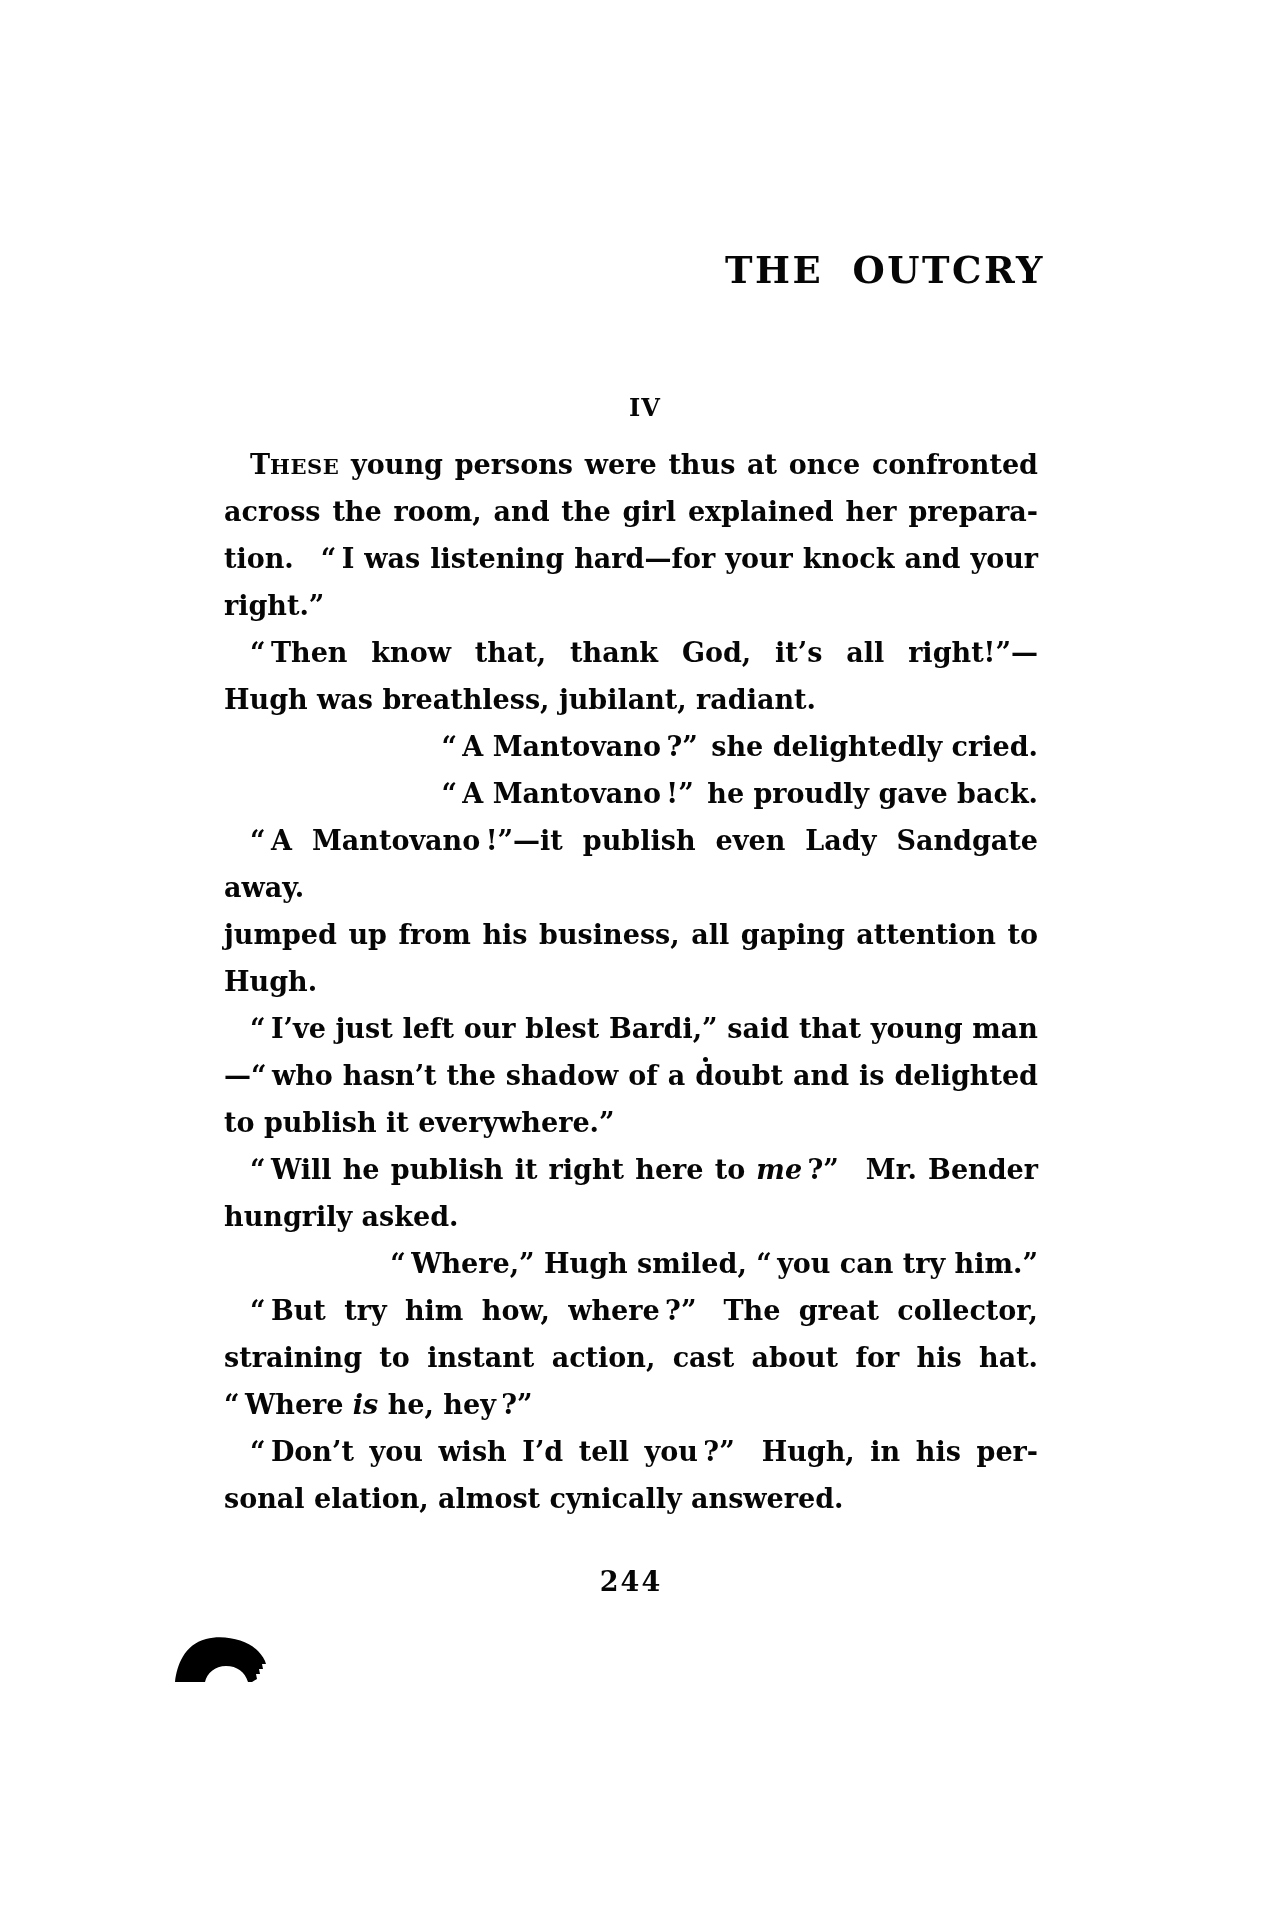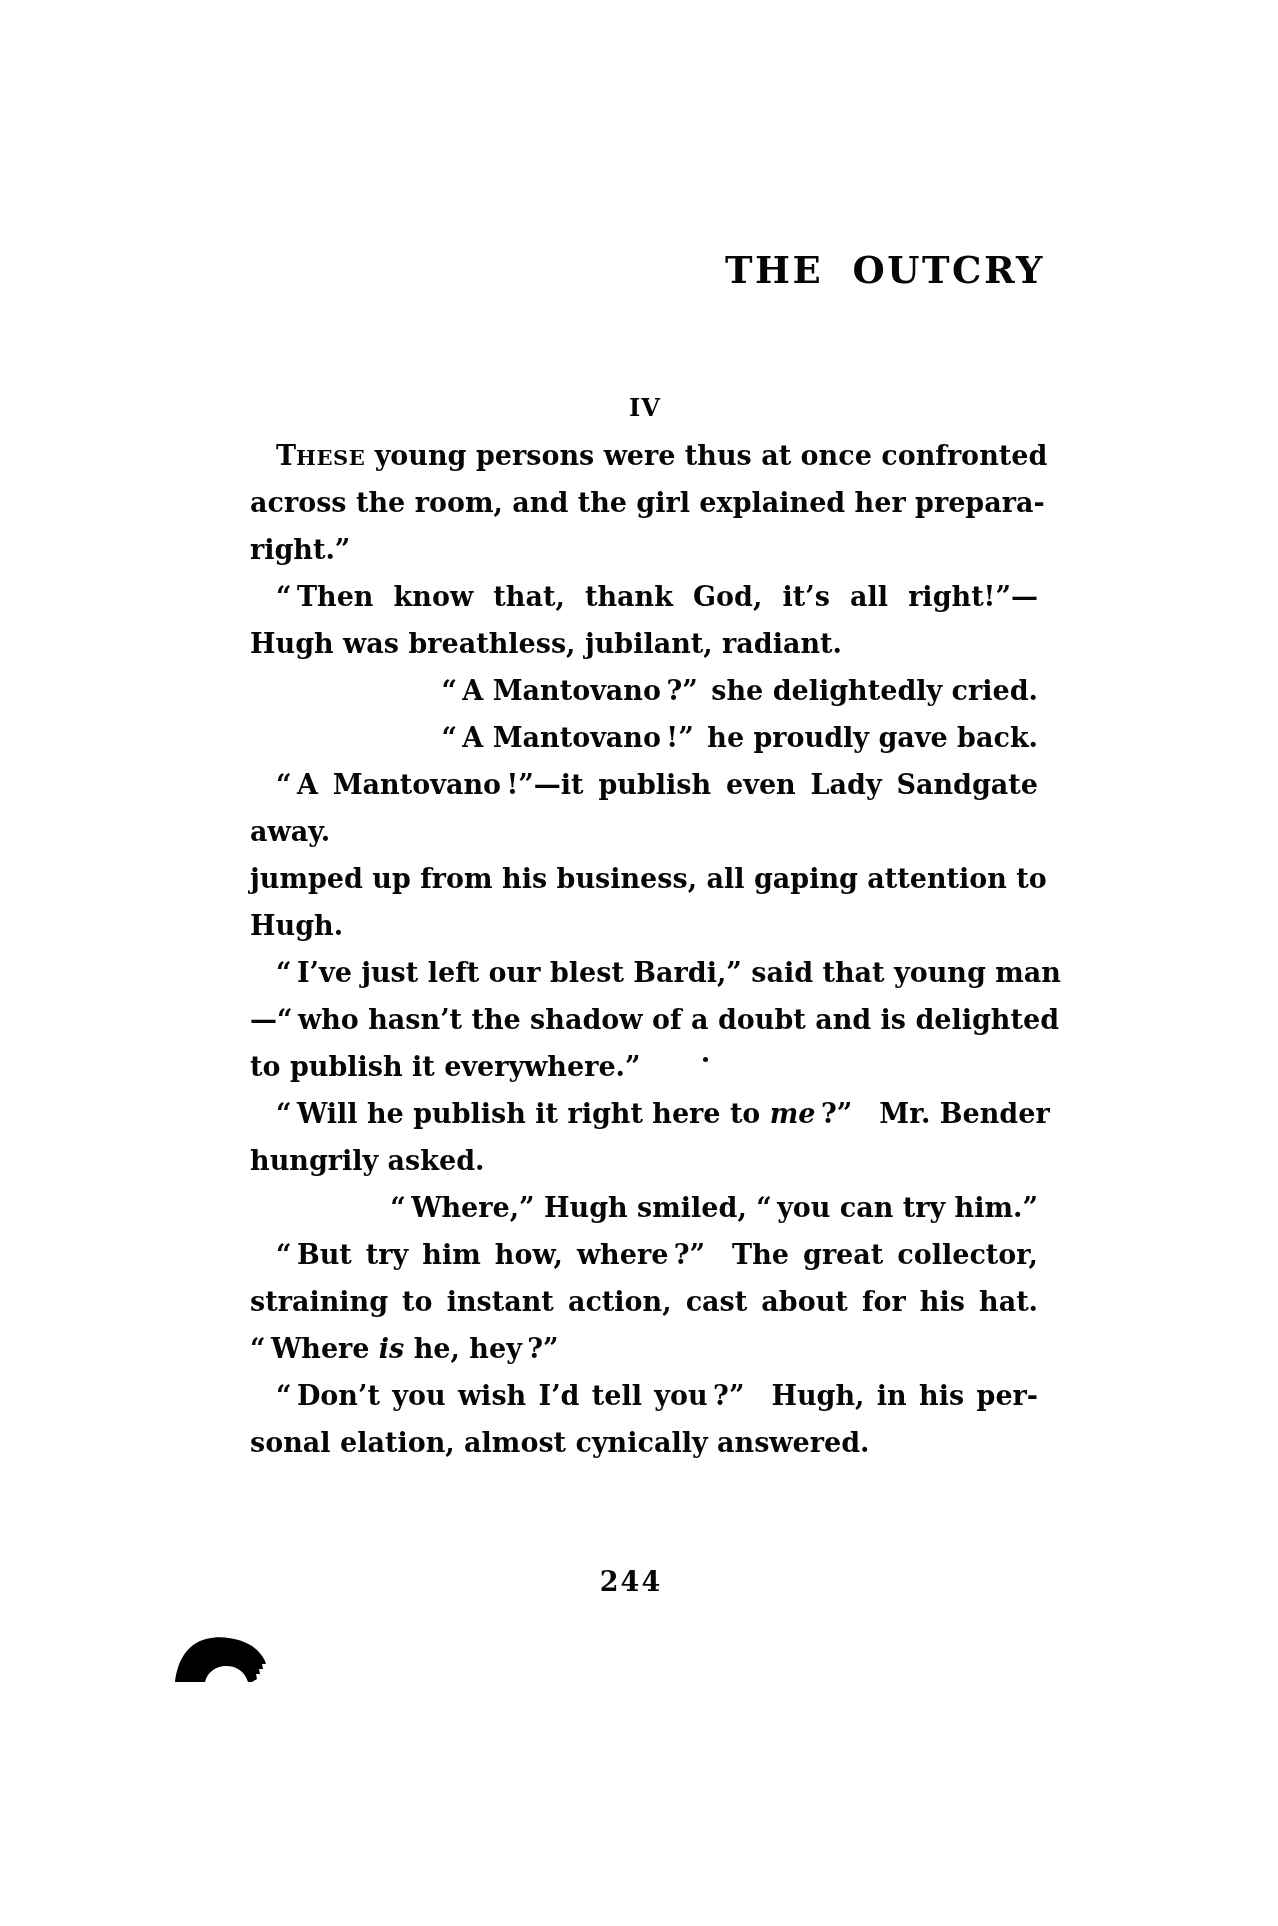--- a/index.html
+++ b/index.html
@@ -41,24 +41,23 @@
   .text-body {
     position: absolute;
     top: 441px;
     left: 224px;
     width: 814px;
     font-size: 27px;
     font-weight: 600;
   }
   .line {
     height: 47px;
-    line-height: 30px;
+    line-height: 48px;
     white-space: nowrap;
     text-align: left;
-    margin-left: 26px;
   }
   .line.jst {
     text-align: justify;
     text-align-last: justify;
   }
   .line.ind {
     text-indent: 26px;
     text-align: right;
   }
   .sc {
@@ -100,20 +99,21 @@
 
 <div class="page">
 
   <div class="running-head">THE OUTCRY</div>
 
   <div class="chapter-num">IV</div>
 
   <div class="text-body">
       <div class="line ind jst"><span>T</span><span class="sc">HESE</span><span> young persons were thus at once confronted</span></div>
       <div class="line jst"><span>across the room, and the girl explained her prepara-</span></div>
+      <div class="line jst"><span>tion. “ I was listening hard—for your knock and your</span></div>
       <div class="line"><span>right.”</span></div>
       <div class="line ind jst"><span>“ Then know that, thank God, it’s all right!”—</span></div>
       <div class="line"><span>Hugh was breathless, jubilant, radiant.</span></div>
       <div class="line ind"><span>“ A Mantovano ?” she delightedly cried.</span></div>
       <div class="line ind"><span>“ A Mantovano !” he proudly gave back.</span></div>
       <div class="line ind jst"><span>“ A Mantovano !”—it publish even Lady Sandgate</span></div>
       <div class="line"><span>away.</span></div>
       <div class="line jst"><span>jumped up from his business, all gaping attention to</span></div>
       <div class="line"><span>Hugh.</span></div>
       <div class="line ind jst"><span>“ I’ve just left our blest Bardi,” said that young man</span></div>

